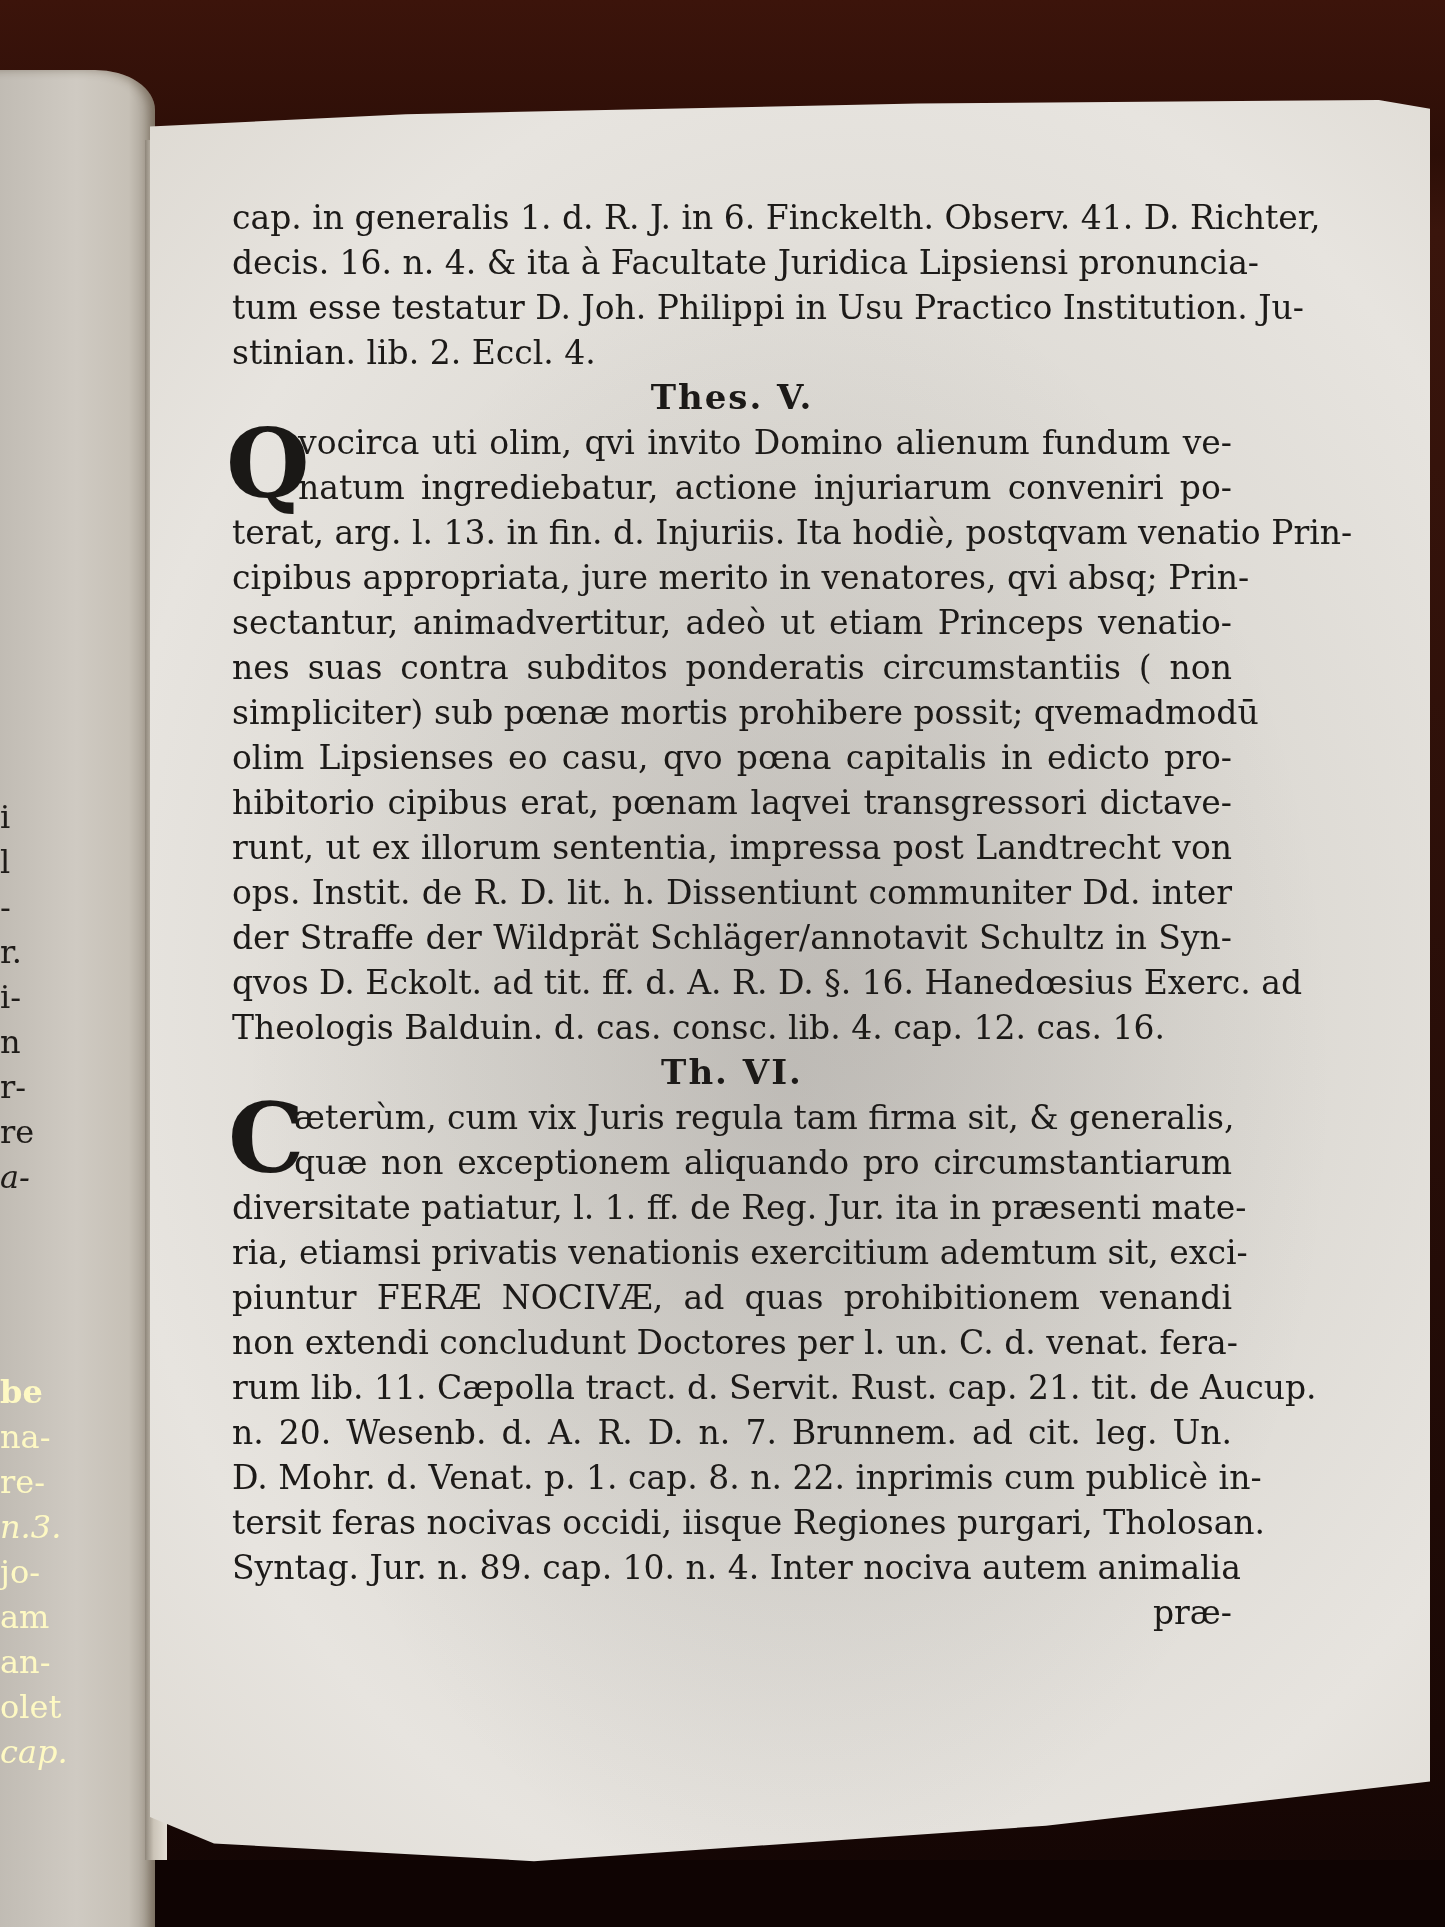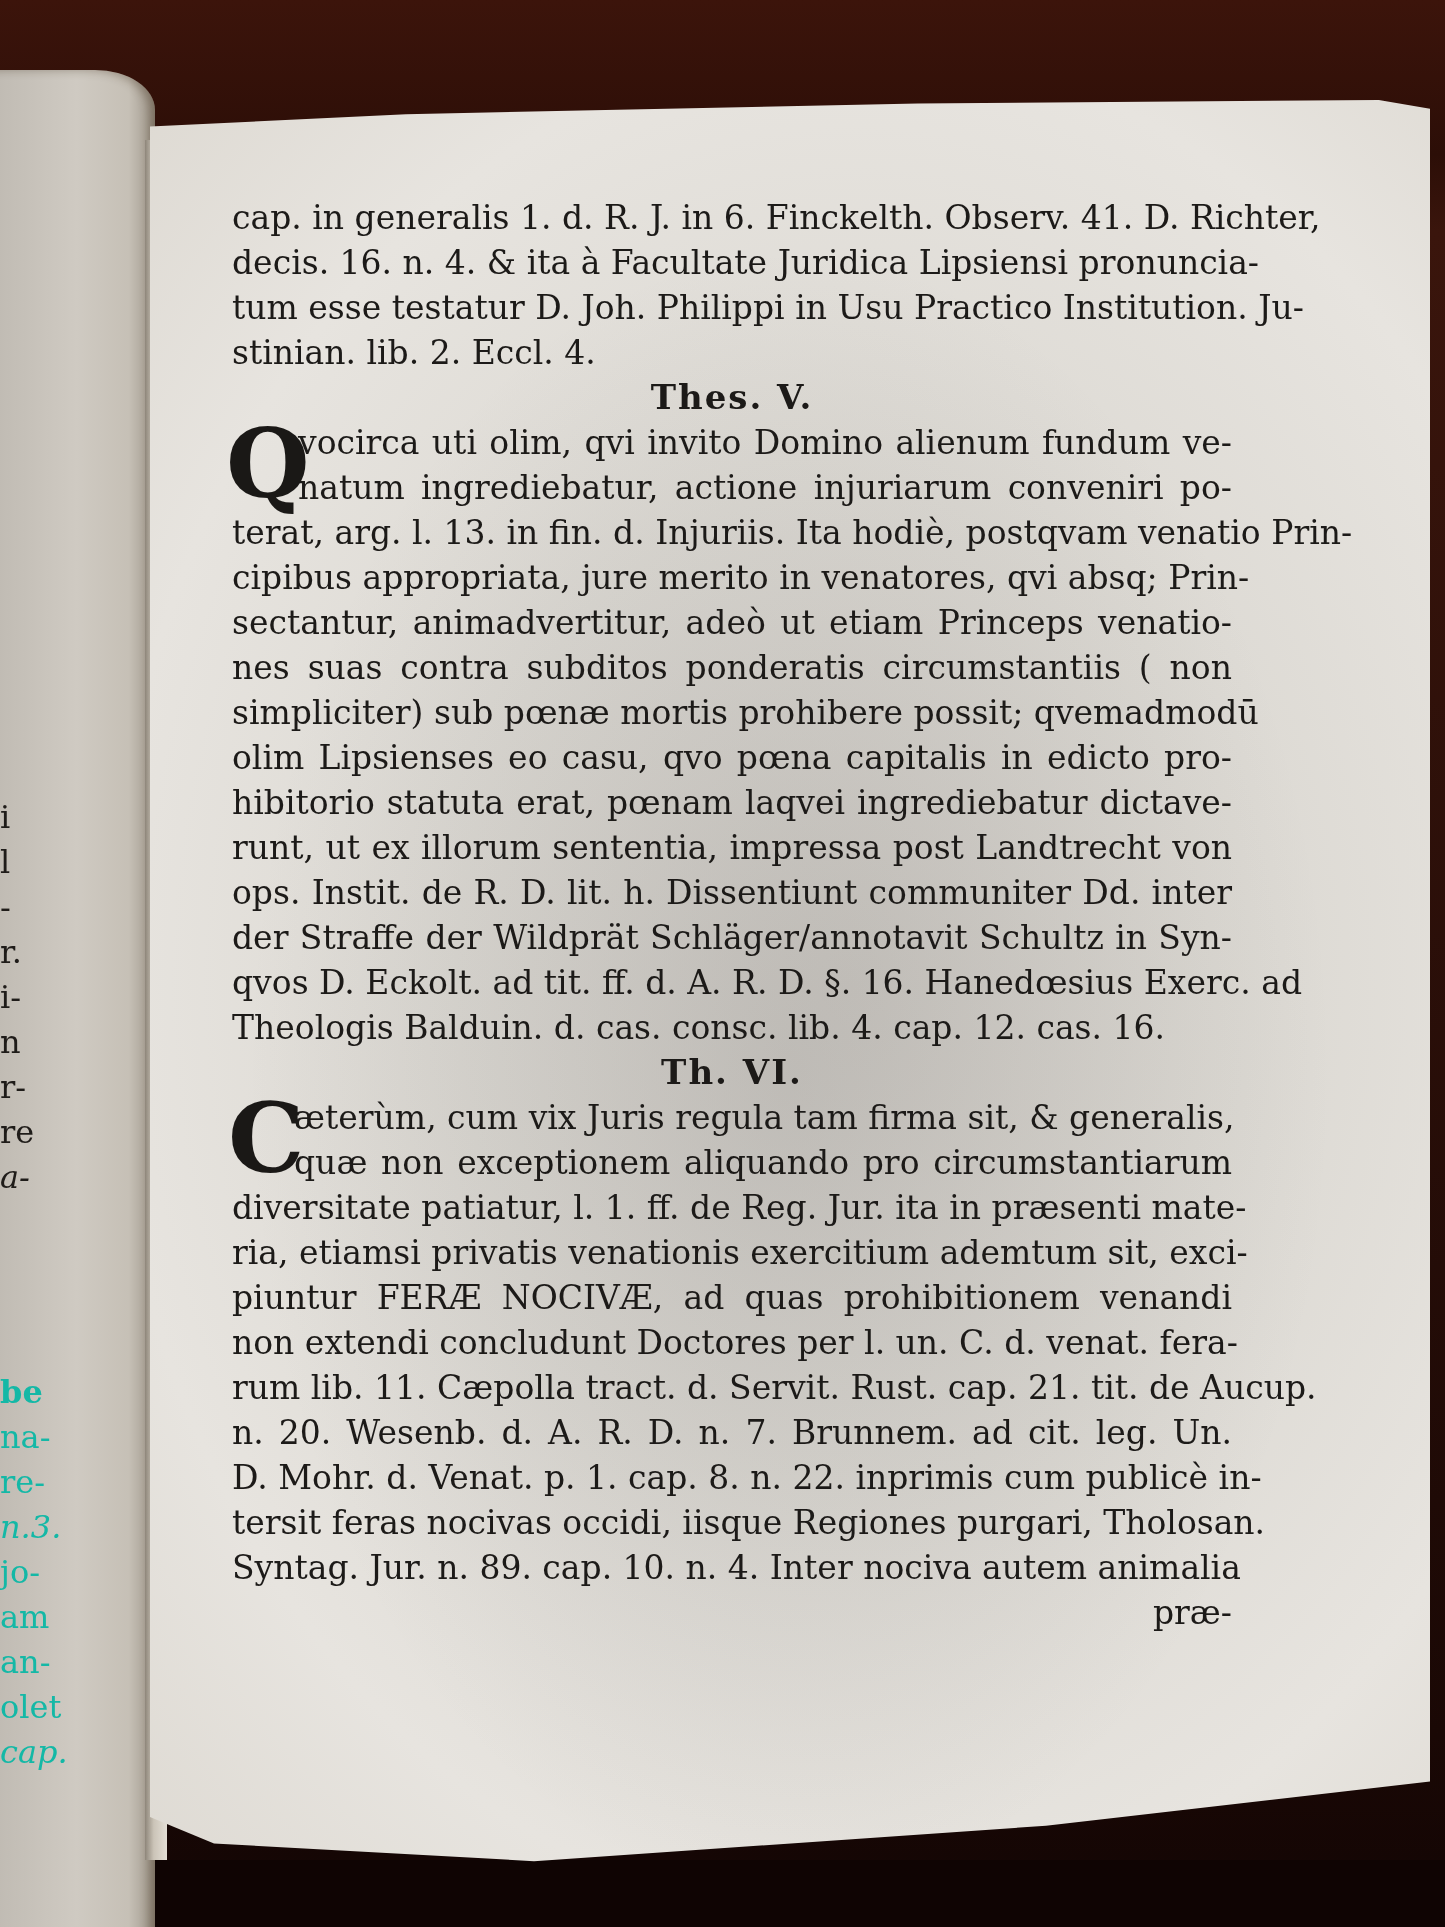--- a/index.html
+++ b/index.html
@@ -55,21 +55,21 @@
       position: absolute; font-size: 96px; line-height: 96px; font-weight: bold;
       color: #1a1816;
     }
     .left-frag {
       position: absolute; left: 0px; top: 795px; width: 40px;
       color: #1f1c19; font-size: 32px; line-height: 45px;
     }
     .left-frag span { display: block; height: 45px; white-space: nowrap; }
     .left-frag2 {
       position: absolute; left: 0px; top: 1370px; width: 60px;
-      color: #14b8a6; font-size: 32px; line-height: 45px;
+      color: #fef9c3; font-size: 32px; line-height: 45px;
     }
     .left-frag2 span { display: block; height: 45px; white-space: nowrap; }
     .bottom-dark {
       position: absolute; left: 0; top: 1860px; width: 1445px; height: 67px;
       background: #0f0403;
     }
   </style>
 </head>
 <body>
 
@@ -115,21 +115,21 @@
   <div class="dropcap-line">
     <span class="dropcap" style="left:-6px; top:-4px;">Q</span>
     <span class="line" style="padding-left:66px">vocirca uti olim, qvi invito Domino alienum fundum ve-</span>
     <span class="line" style="padding-left:66px">natum ingrediebatur, actione injuriarum conveniri po-</span>
     <span class="line">terat, arg. l. 13. in fin. d. Injuriis. Ita hodiè, postqvam venatio Prin-</span>
     <span class="line">cipibus appropriata, jure merito in venatores, qvi absq; Prin-</span>
     <span class="line">sectantur, animadvertitur, adeò ut etiam Princeps venatio-</span>
     <span class="line">nes suas contra subditos ponderatis circumstantiis ( non</span>
     <span class="line">simpliciter) sub pœnæ mortis prohibere possit; qvemadmodū</span>
     <span class="line">olim Lipsienses eo casu, qvo pœna capitalis in edicto pro-</span>
-    <span class="line">hibitorio statuta erat, pœnam laqvei ingrediebatur dictave-</span>
+    <span class="line">hibitorio cipibus erat, pœnam laqvei transgressori dictave-</span>
     <span class="line">runt, ut ex illorum sententia, impressa post Landtrecht von</span>
     <span class="line">ops. Instit. de R. D. lit. h. Dissentiunt communiter Dd. inter</span>
     <span class="line">der Straffe der Wildprät Schläger/annotavit Schultz in Syn-</span>
     <span class="line">qvos D. Eckolt. ad tit. ff. d. A. R. D. §. 16. Hanedœsius Exerc. ad</span>
     <span class="line last">Theologis Balduin. d. cas. consc. lib. 4. cap. 12. cas. 16.</span>
   </div>
 
   <span class="heading">Th. VI.</span>
 
   <div class="dropcap-line">

